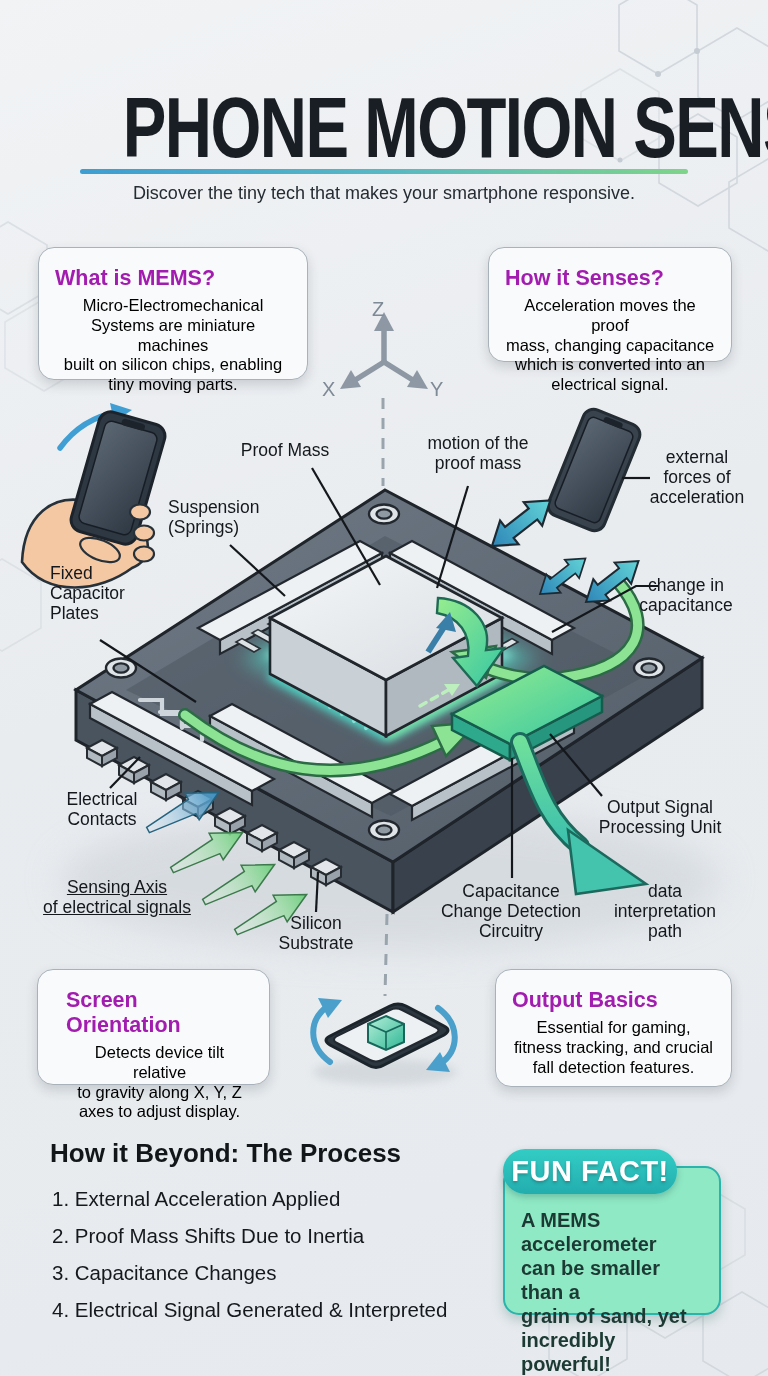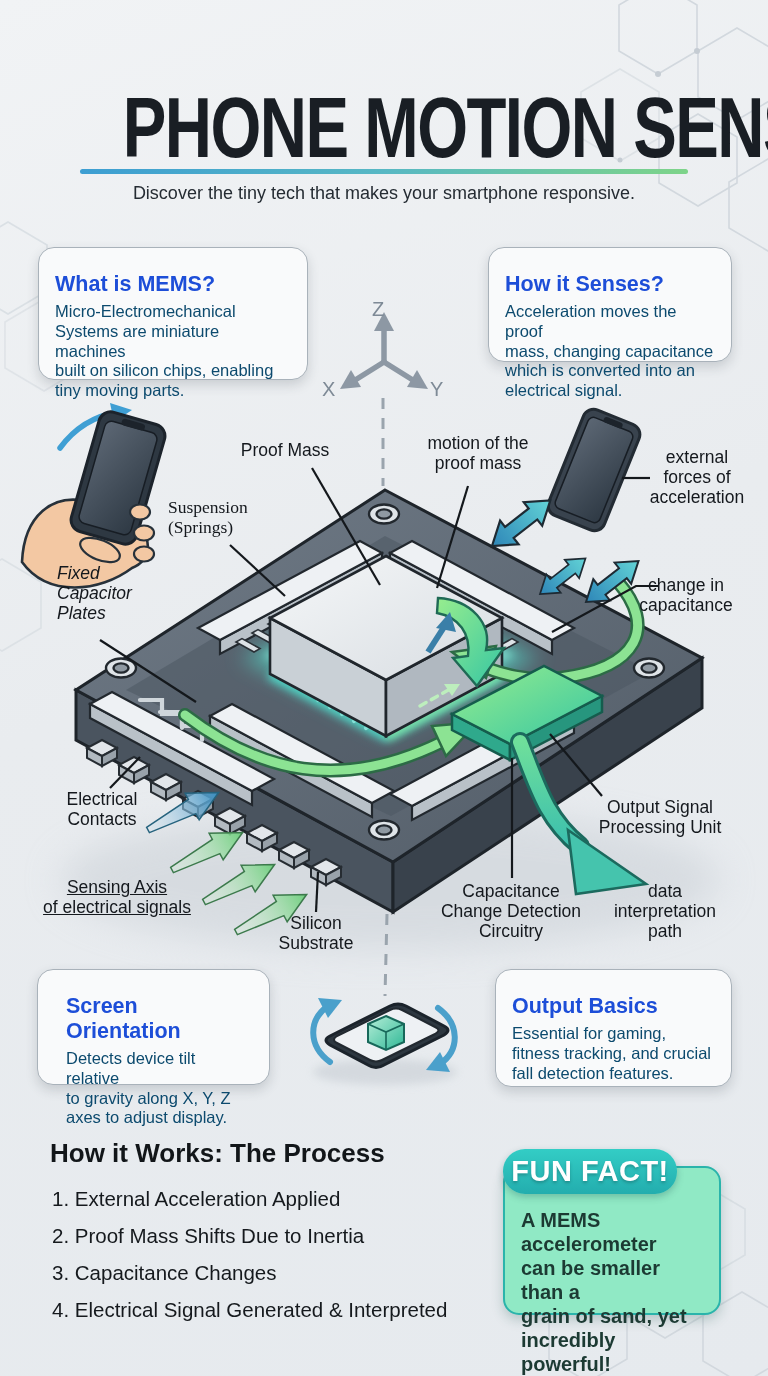--- a/index.html
+++ b/index.html
@@ -11,22 +11,22 @@
   
   .title-wrap{left:0;top:78px;width:768px;text-align:center;}
   .title-wrap h1{margin:0;font-size:86px;font-weight:bold;color:#191e24;letter-spacing:-2px;
                  display:inline-block;transform:scaleX(.76);transform-origin:center;white-space:nowrap;}
   .divider{left:80px;top:169px;width:608px;height:5px;border-radius:3px;
            background:linear-gradient(90deg,#3d9ed2,#57b8c4,#7ed489);}
   .subtitle{left:0;top:183px;width:768px;text-align:center;font-size:18px;color:#252c33;}
   
   .card{background:#f9fafb;border:1.6px solid #a9b2ba;border-radius:16px;
         box-shadow:0 5px 12px rgba(45,55,65,.18);padding:12px 16px;box-sizing:border-box;}
-  .card h2{margin:12px 0 5px 0;font-size:21.5px;color:#1d4ed8;}
-  .card p{margin:0;font-size:16.5px;line-height:1.2;color:#0c4a6e;white-space:pre-line;}
+  .card h2{margin:6px 0 5px 0;font-size:21.5px;color:#a21caf;}
+  .card p{margin:0;font-size:16.5px;line-height:1.2;color:#000000;white-space:pre-line;text-align:center;}
   #card-what{left:38px;top:247px;width:270px;height:133px;}
   #card-senses{left:488px;top:247px;width:244px;height:115px;}
   #card-orientation{left:37px;top:969px;width:233px;height:116px;padding-left:28px;}
   #card-beyond{left:495px;top:969px;width:237px;height:118px;}
   
   .lbl{font-size:17.5px;line-height:1.13;color:#14181d;white-space:pre-line;text-align:center;}
   .lbl.left{text-align:left;}
   .axis-lbl{font-size:20px;color:#7e8a96;}
   
   .process-title{left:50px;top:1138px;font-size:26px;font-weight:bold;color:#121619;}
@@ -369,43 +369,43 @@
 <div class="abs axis-lbl" style="left:372px;top:298px;">Z</div>
 <div class="abs axis-lbl" style="left:322px;top:378px;">X</div>
 <div class="abs axis-lbl" style="left:430px;top:378px;">Y</div>
 
 <div class="abs lbl" style="left:226px;top:441px;width:118px;">Proof Mass</div>
 <div class="abs lbl" style="left:408px;top:434px;width:140px;">motion of the
 proof mass</div>
 <div class="abs lbl" style="left:642px;top:448px;width:110px;">external
 forces of
 acceleration</div>
-<div class="abs lbl left" style="left:168px;top:498px;width:112px;font-family:Liberation Serif, serif;">Suspension
+<div class="abs lbl left" style="left:168px;top:498px;width:112px;">Suspension
 (Springs)</div>
-<div class="abs lbl left" style="left:57px;top:564px;width:110px;font-style:italic;">Fixed
+<div class="abs lbl left" style="left:50px;top:564px;width:110px;">Fixed
 Capacitor
 Plates</div>
 <div class="abs lbl" style="left:626px;top:576px;width:120px;">change in
 capacitance</div>
 <div class="abs lbl" style="left:40px;top:790px;width:124px;">Electrical
 Contacts</div>
 <div class="abs lbl" style="left:26px;top:878px;width:182px;text-decoration:underline;">Sensing Axis
 of electrical signals</div>
 <div class="abs lbl" style="left:266px;top:914px;width:100px;">Silicon
 Substrate</div>
 <div class="abs lbl" style="left:432px;top:882px;width:158px;">Capacitance
 Change Detection
 Circuitry</div>
 <div class="abs lbl" style="left:604px;top:882px;width:122px;">data
 interpretation
 path</div>
 <div class="abs lbl" style="left:586px;top:798px;width:148px;">Output Signal
 Processing Unit</div>
 
-<div class="abs process-title">How it Works: The Process</div>
+<div class="abs process-title">How it Beyond: The Process</div>
 <div class="abs process-steps">
   <div>1. External Acceleration Applied</div>
   <div>2. Proof Mass Shifts Due to Inertia</div>
   <div>3. Capacitance Changes</div>
   <div>4. Electrical Signal Generated &amp; Interpreted</div>
 </div>
 
 <div class="abs" id="funfact-body">
   <p>A MEMS accelerometer
 can be smaller than a

